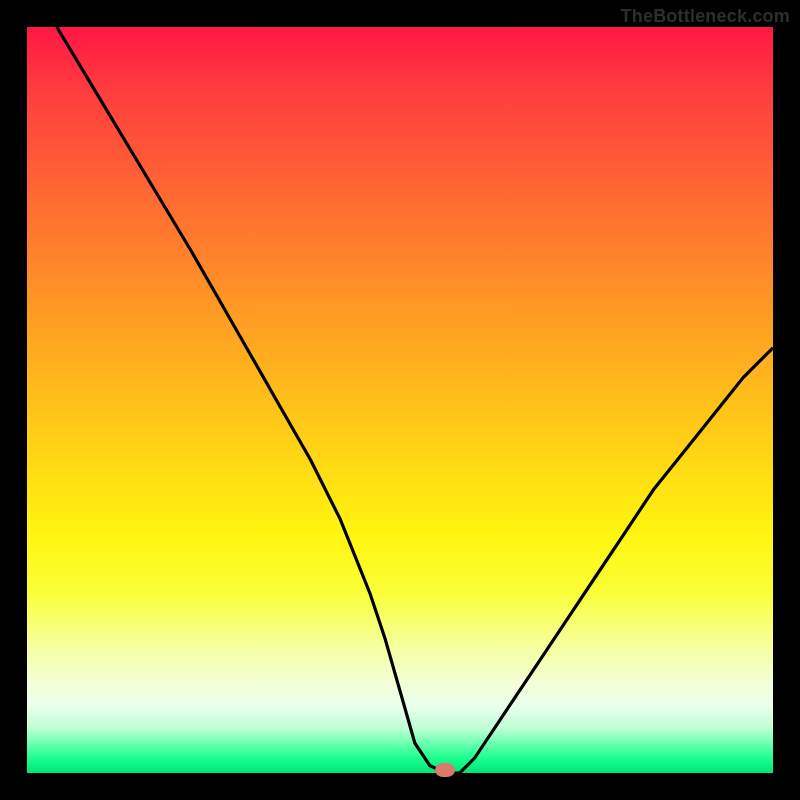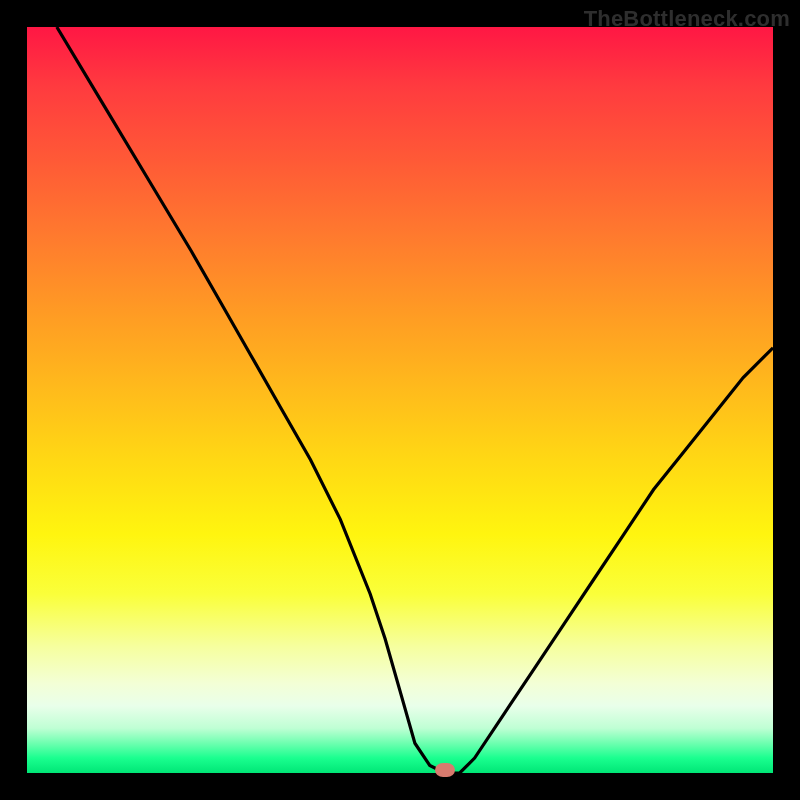--- a/index.html
+++ b/index.html
@@ -35,21 +35,21 @@
       #1aff8f 98%,
       #00e676 100%
     );
   }
   .watermark {
     position: absolute;
     top: 6px;
     right: 10px;
     color: #2e2e2e;
     font-family: Arial, Helvetica, sans-serif;
-    font-size: 22px;
+    font-size: 18px;
     font-weight: 600;
     letter-spacing: 0.2px;
   }
   svg.curve {
     position: absolute;
     left: 27px;
     top: 27px;
     width: 746px;
     height: 746px;
   }

